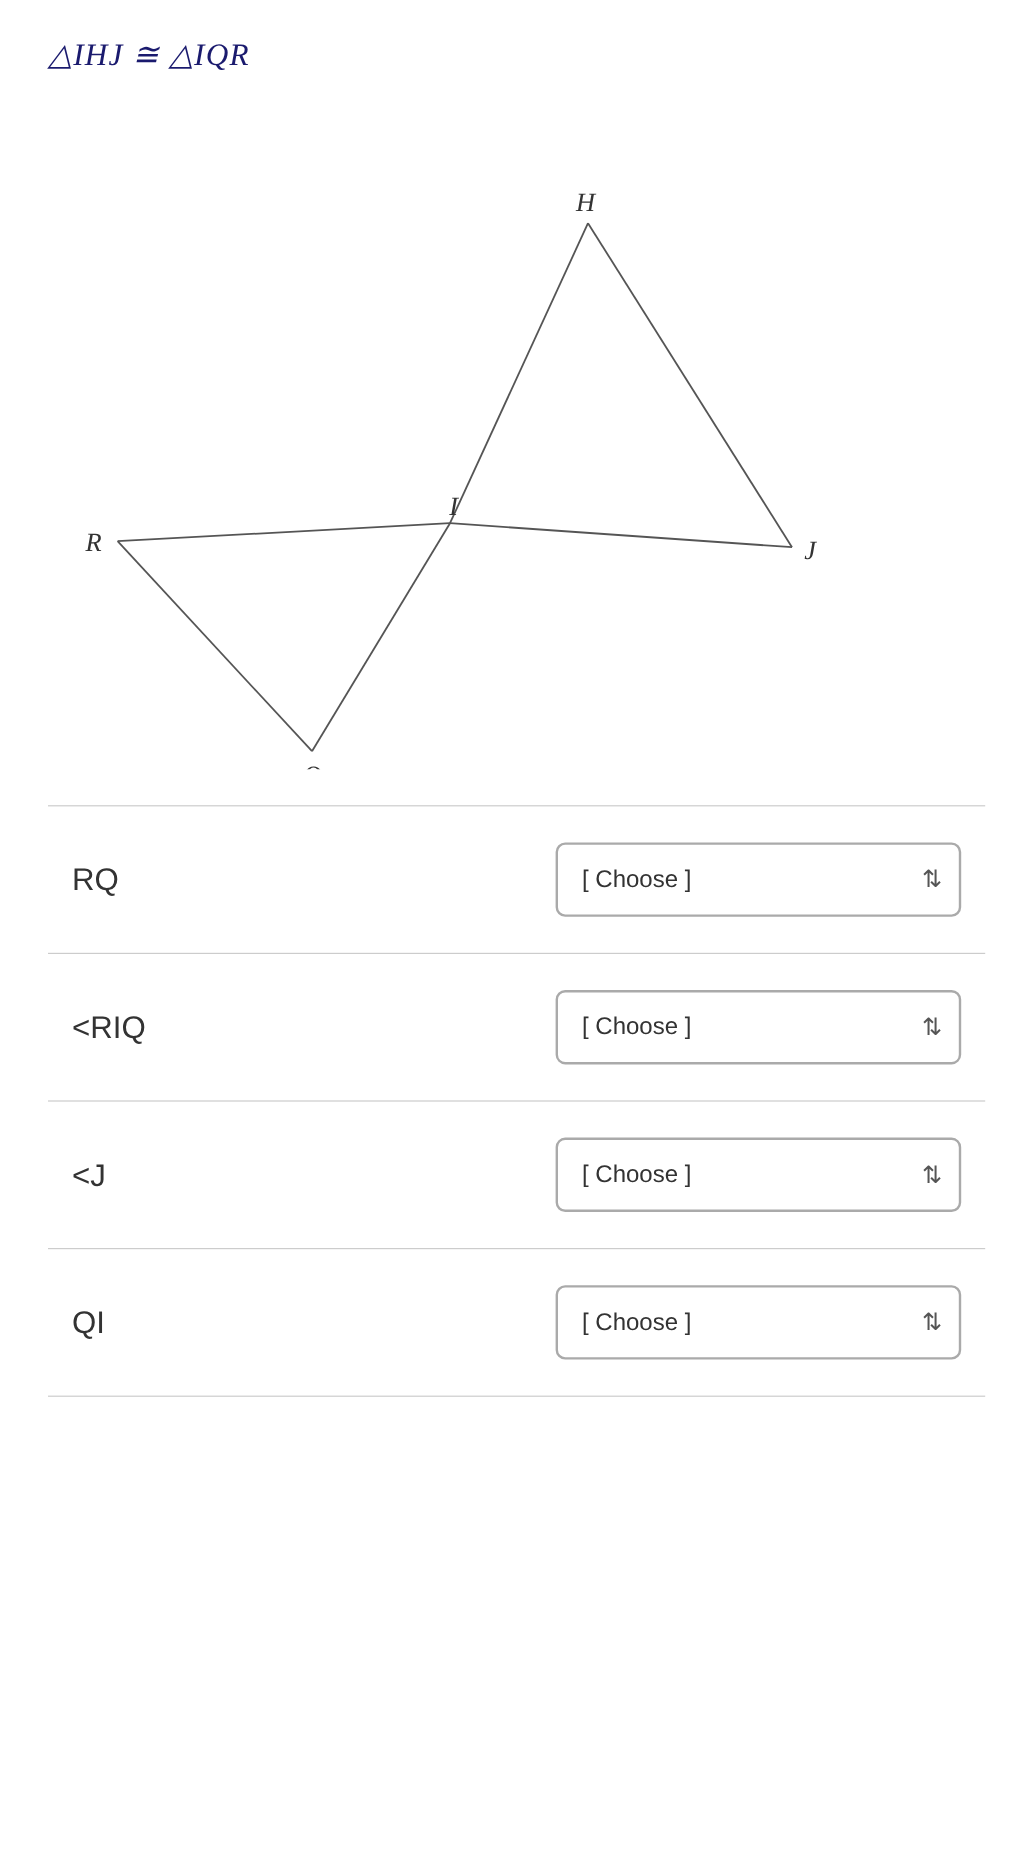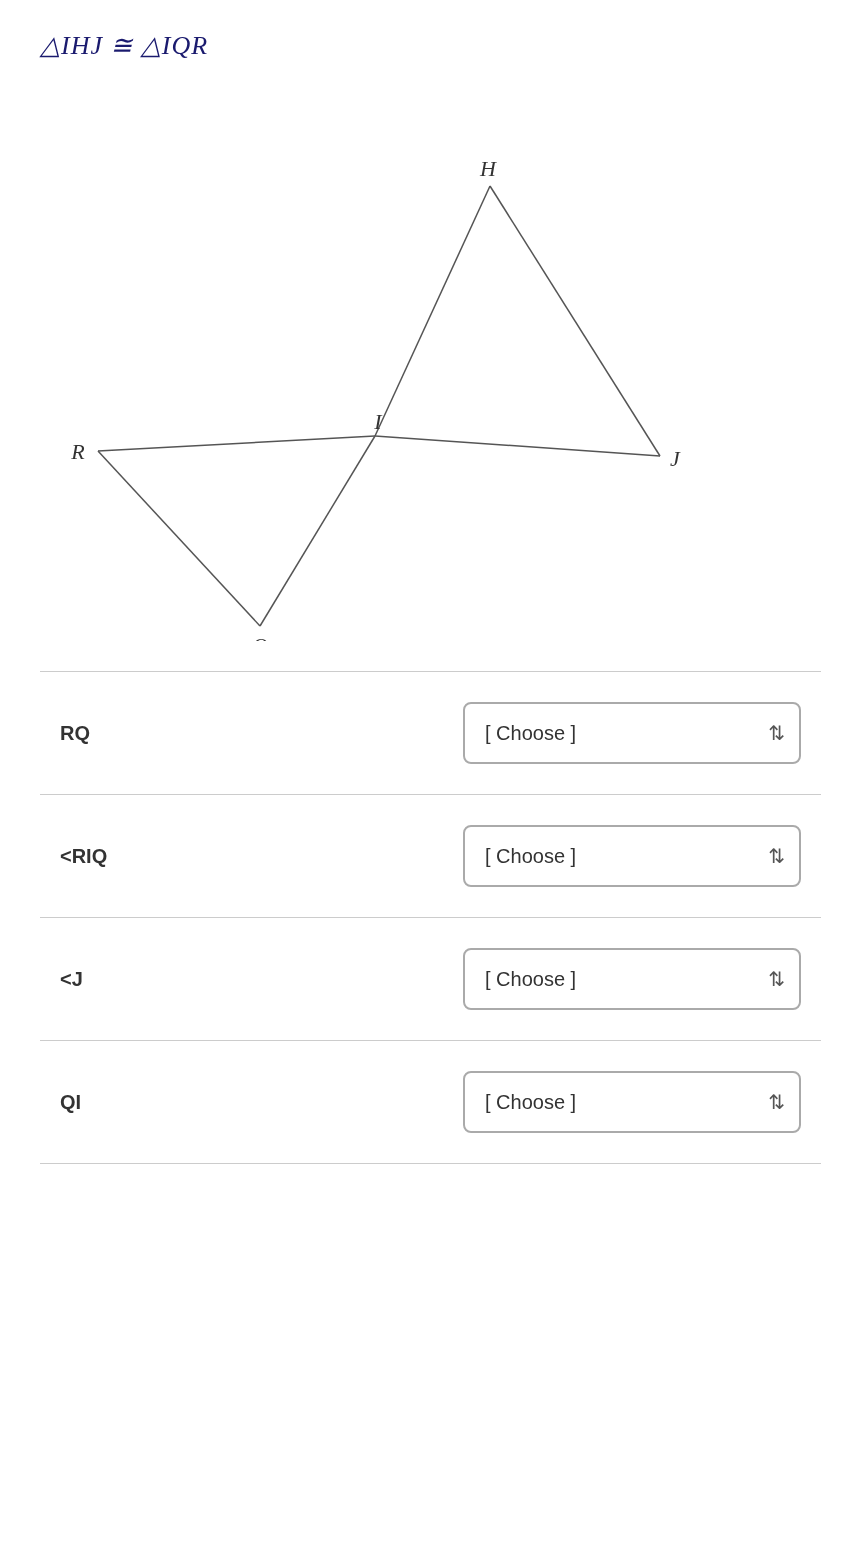--- a/index.html
+++ b/index.html
@@ -46,23 +46,23 @@
 
     .row {
       display: flex;
       align-items: center;
       justify-content: space-between;
       padding: 30px 20px;
       border-bottom: 1px solid #cccccc;
     }
 
     .row-label {
-      font-size: 20px;
+      font-size: 26px;
       color: #333333;
-      font-weight: 700;
+      font-weight: 400;
       min-width: 160px;
     }
 
     .select-wrapper {
       position: relative;
       width: 338px;
     }
 
     .select-wrapper select {
       width: 100%;

